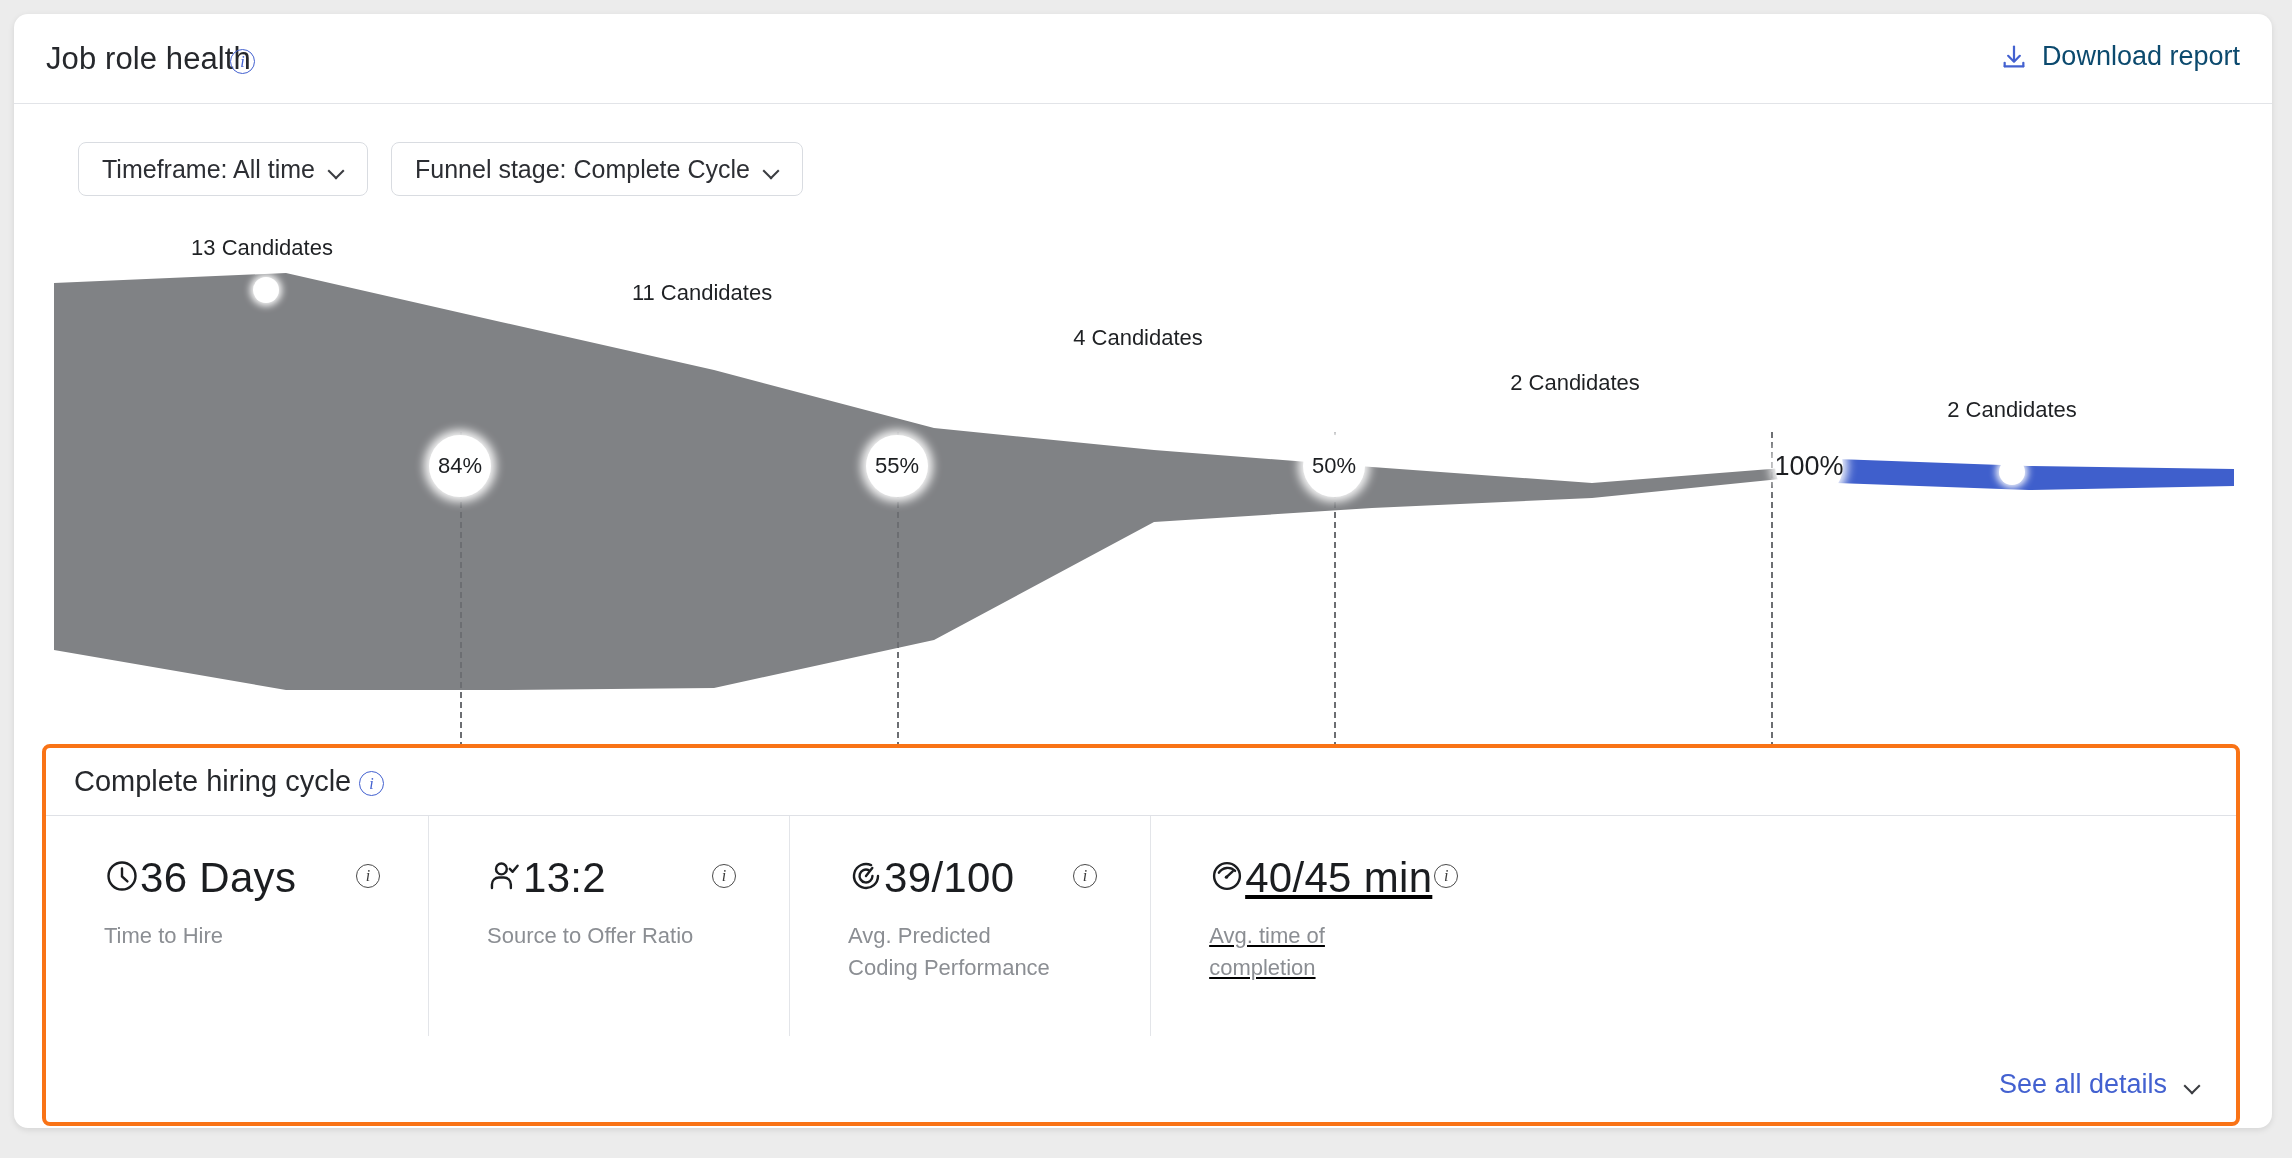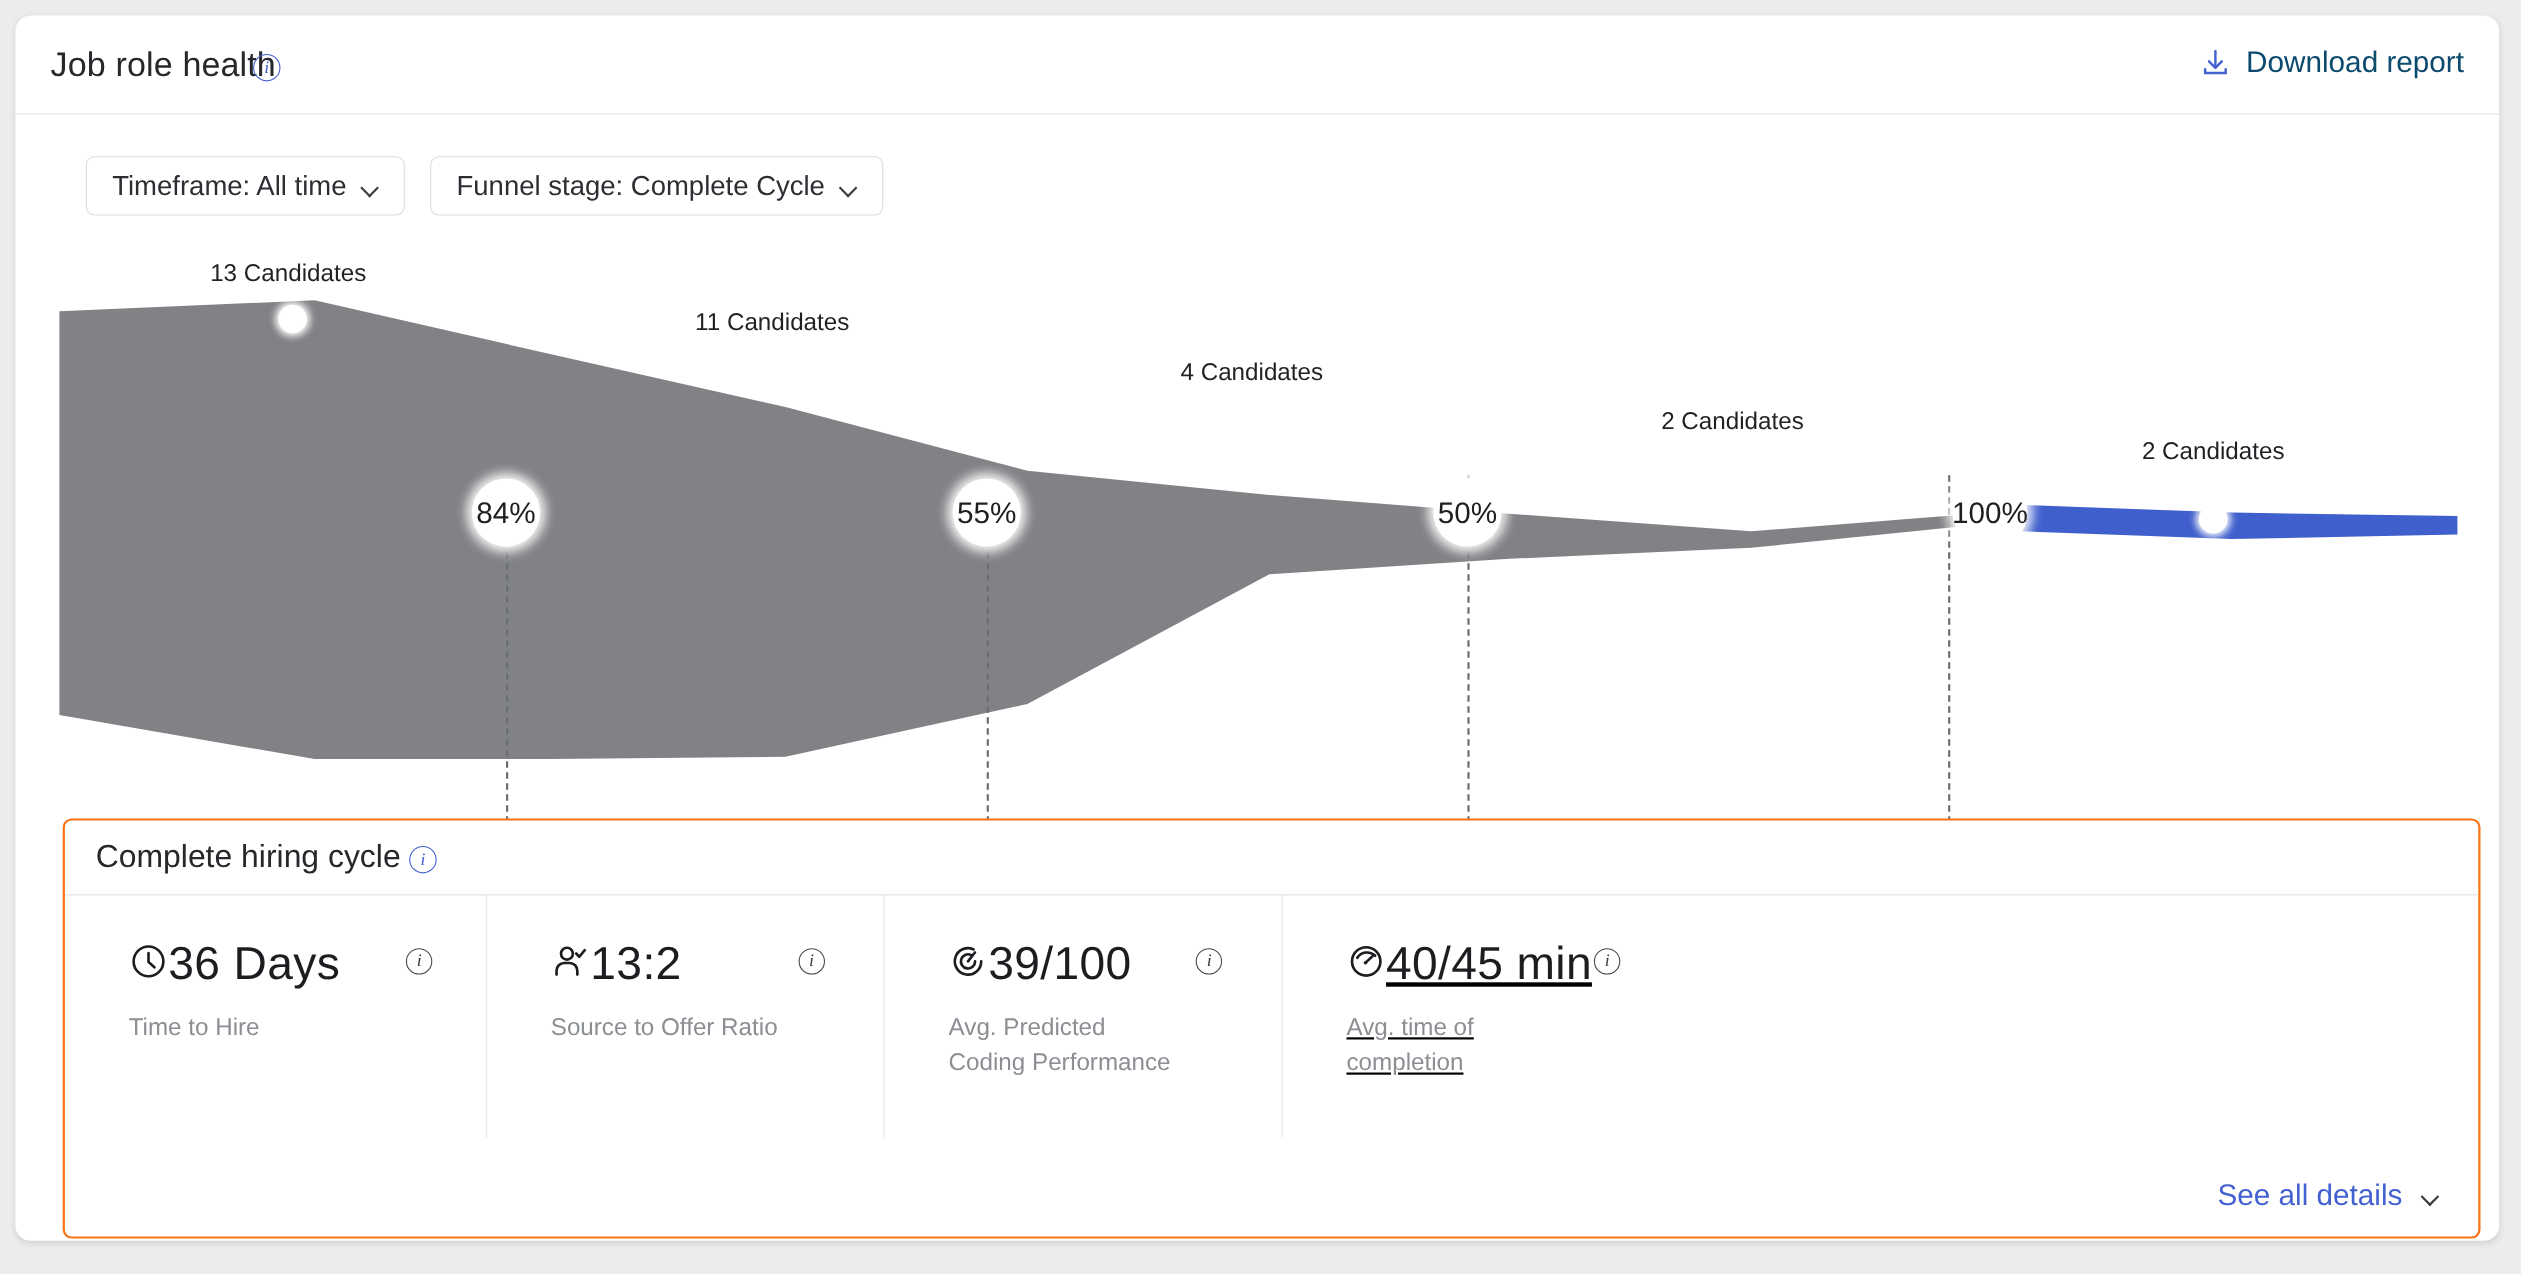--- a/index.html
+++ b/index.html
@@ -92,37 +92,37 @@
     width: 26px; height: 26px; border-radius: 50%;
     background: #fff;
     box-shadow: 0 0 7px 3px rgba(255,255,255,0.95);
     transform: translate(-50%, -50%);
   }
   .pct-badge {
     position: absolute;
     width: 62px; height: 62px; border-radius: 50%;
     background: #fff;
     display: flex; align-items: center; justify-content: center;
-    font-size: 27px; color: #1c1e21;
+    font-size: 22px; color: #1c1e21;
     transform: translate(-50%, -50%);
     box-shadow: 0 0 10px 5px rgba(255,255,255,0.92);
   }
   .pct-badge.wide { width: 68px; height: 68px; font-size: 27px; }
   .stage-label {
     position: absolute; top: 648px;
     font-size: 27px; color: #2a2c30;
     transform: translateX(-50%);
     white-space: nowrap;
   }
 
   
   .inner-card {
-    position: absolute; left: 43px; top: 730px;
+    position: absolute; left: 28px; top: 730px;
     width: 2198px; height: 382px;
-    border: 2px solid #f97316;
+    border: 4px solid #f97316;
     border-radius: 8px;
     background: #fff;
     overflow: hidden;
   }
   .inner-head {
     position: relative; height: 68px;
     border-bottom: 1px solid #dfe1e6;
   }
   .inner-title {
     position: absolute; left: 28px; top: 17px;

